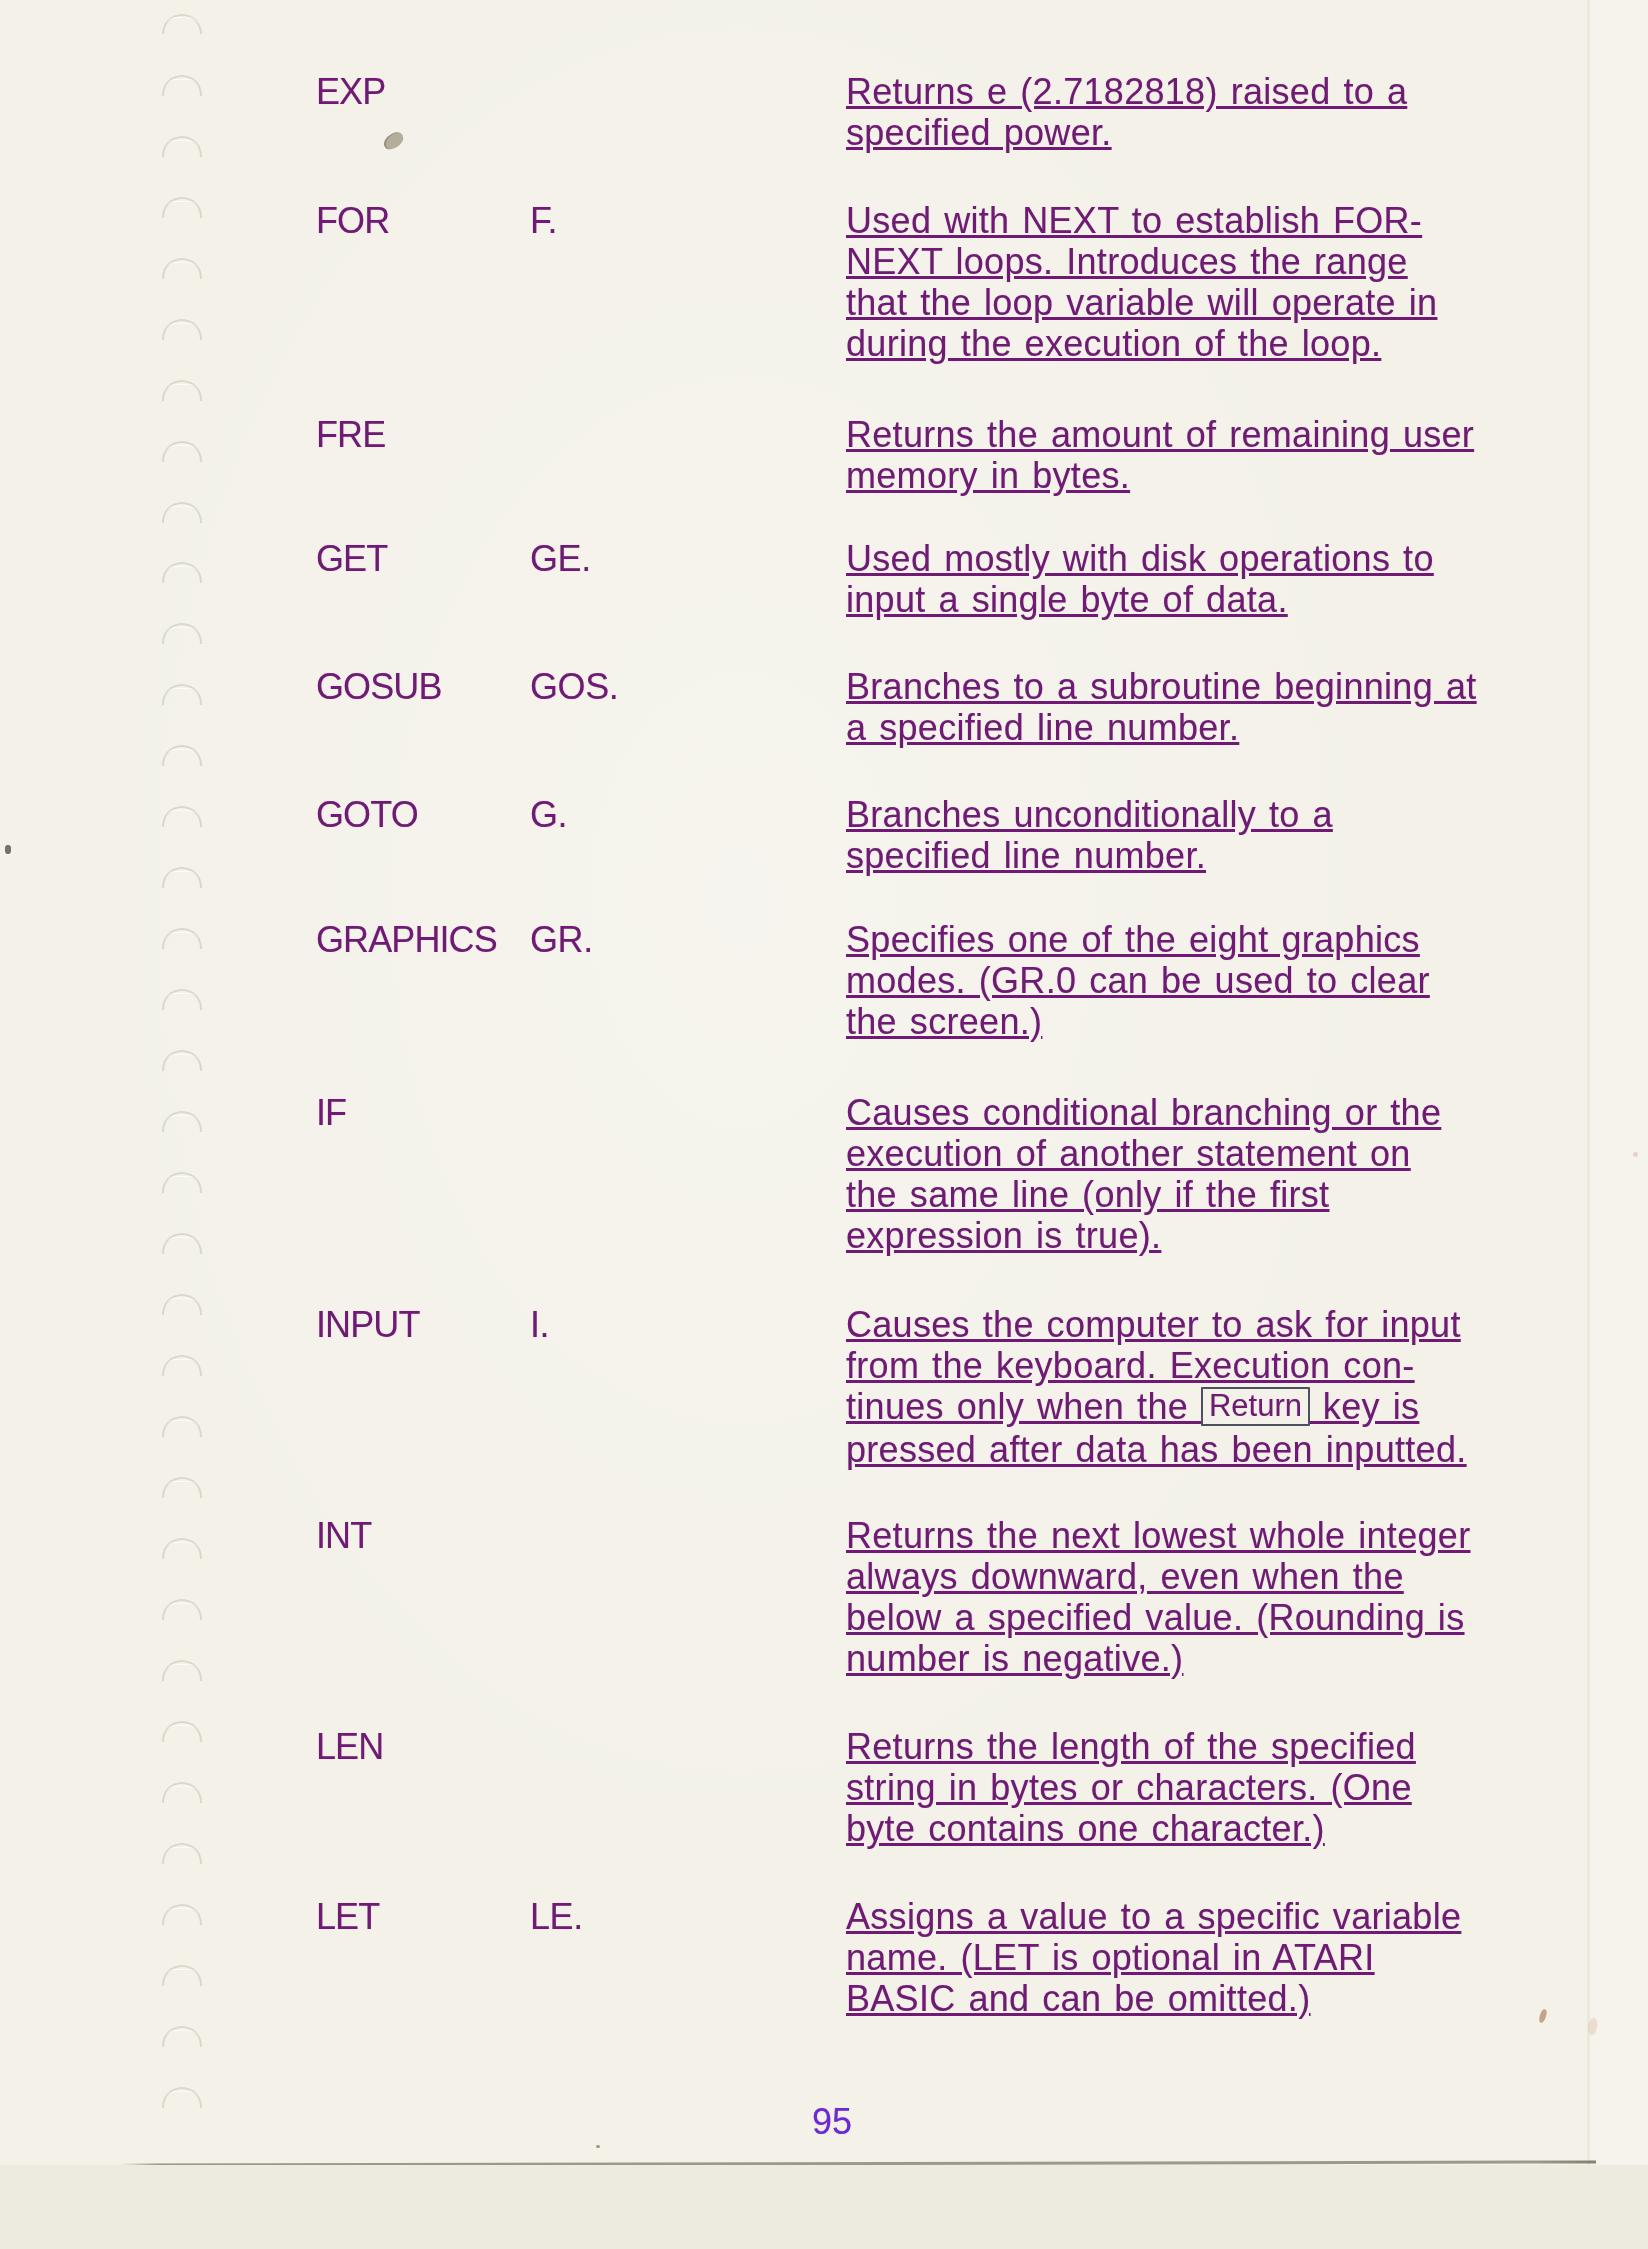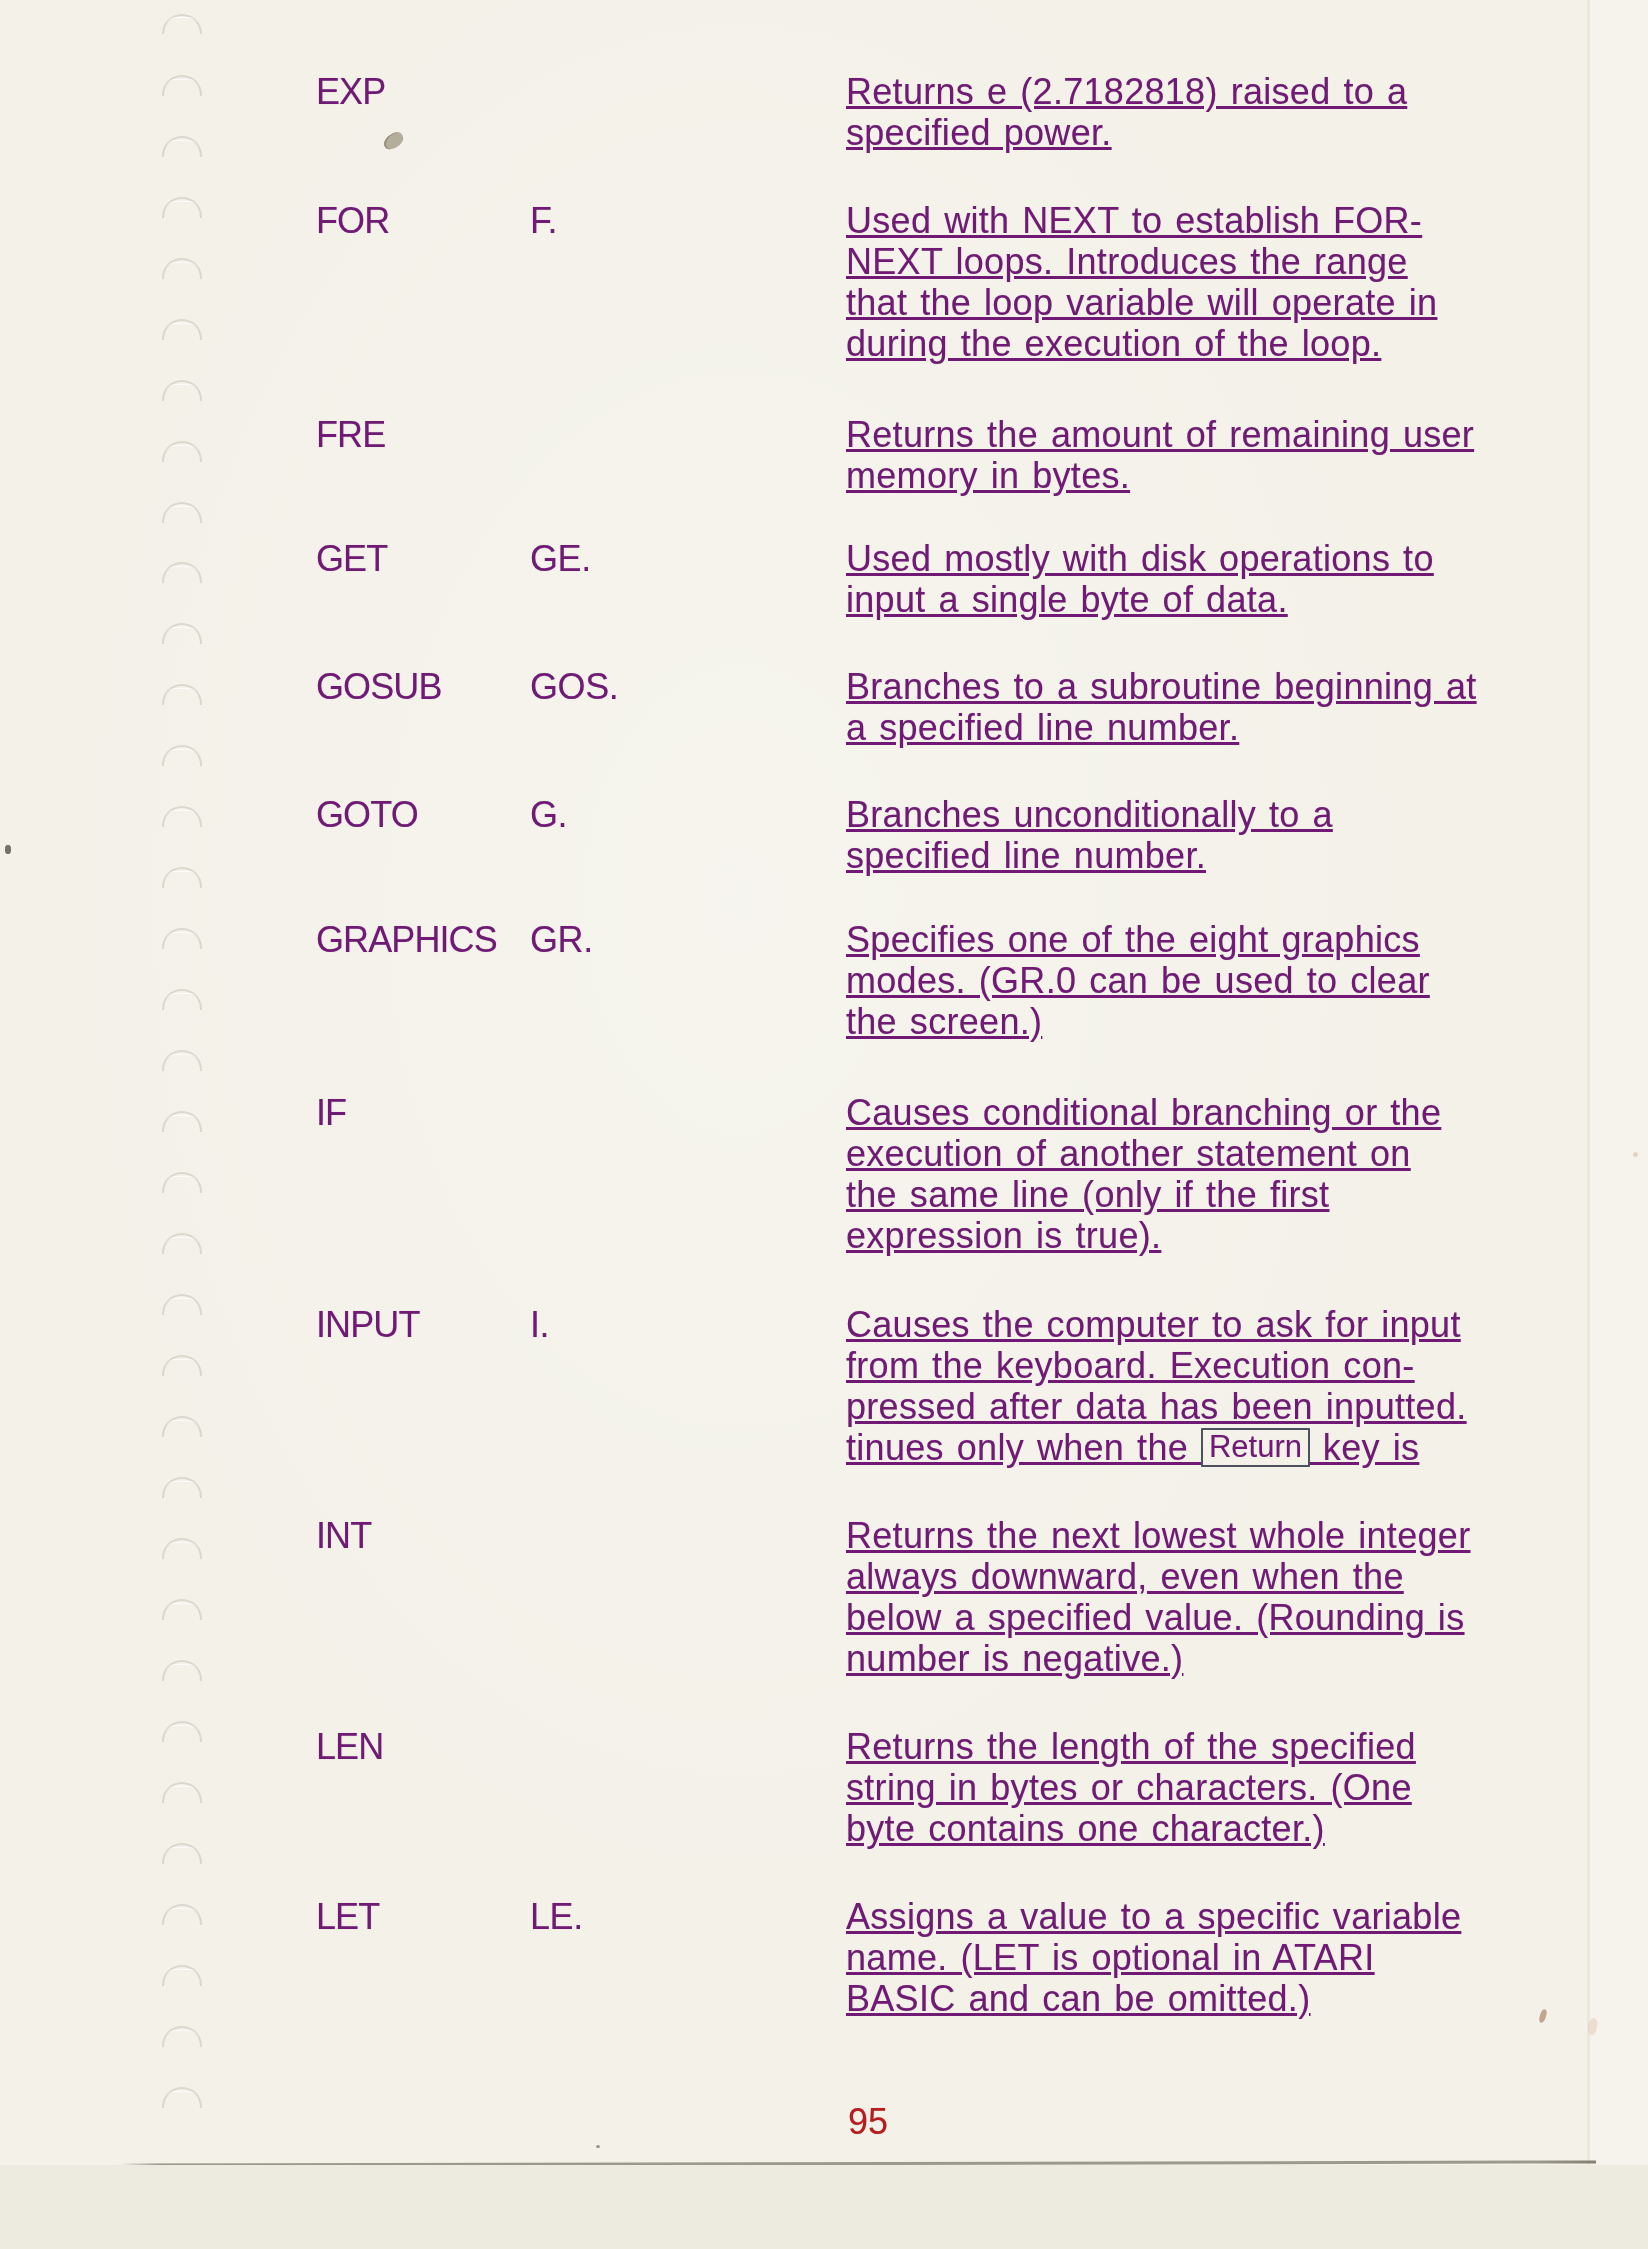--- a/index.html
+++ b/index.html
@@ -33,22 +33,22 @@
   .ab{position:absolute;left:214px;top:0;letter-spacing:-0.4px;white-space:nowrap;}
   .desc{position:absolute;left:530px;top:0;width:653px;}
   .dline{white-space:nowrap;letter-spacing:0.3px;word-spacing:2.6px;text-decoration:underline;}
   .key-box{
     display:inline-block;border:2.6px solid #4b515e;border-radius:0.9px;
     font-size:31px;line-height:33px;padding:0 6px 1.7px 6px;
     letter-spacing:0;word-spacing:0;vertical-align:baseline;
     position:relative;top:-2.6px;
   }
   #page-number{
-    position:absolute;left:848px;top:2101px;font-size:36px;line-height:41px;
-    color:#b91c1c;text-shadow:0 0 0.9px rgba(75,81,94,.35);
+    position:absolute;left:812px;top:2101px;font-size:36px;line-height:41px;
+    color:#6d28d9;text-shadow:0 0 0.9px rgba(75,81,94,.35);
   }
   #bottom-edge{
     position:absolute;left:119px;top:2162px;width:1477px;height:2.6px;
     background:linear-gradient(90deg, rgba(155,152,140,0) 0, #9b988c 39px, #9b988c 96%, rgba(120,115,100,.9));
     transform:rotate(-0.12deg);
   }
   #below-edge{
     position:absolute;left:0;top:2165px;right:0;bottom:0;background:#edebdf;
   }
   #right-seam{
@@ -178,22 +178,22 @@
           <div class="dline">the same line (only if the first</div>
           <div class="dline">expression is true).</div>
         </div>
       </div>
       <div class="entry" style="top: 1304px;">
         <div class="kw">INPUT</div>
         <div class="ab">I.</div>
         <div class="desc">
           <div class="dline">Causes the computer to ask for input</div>
           <div class="dline">from the keyboard. Execution con-</div>
+          <div class="dline">tinues only when the <span class="key-box">Return</span> key is</div>
           <div class="dline">pressed after data has been inputted.</div>
-          <div class="dline">tinues only when the <span class="key-box">Return</span> key is</div>
         </div>
       </div>
       <div class="entry" style="top: 1515px;">
         <div class="kw">INT</div>
         <div class="desc">
           <div class="dline">Returns the next lowest whole integer</div>
           <div class="dline">always downward, even when the</div>
           <div class="dline">below a specified value. (Rounding is</div>
           <div class="dline">number is negative.)</div>
         </div>

